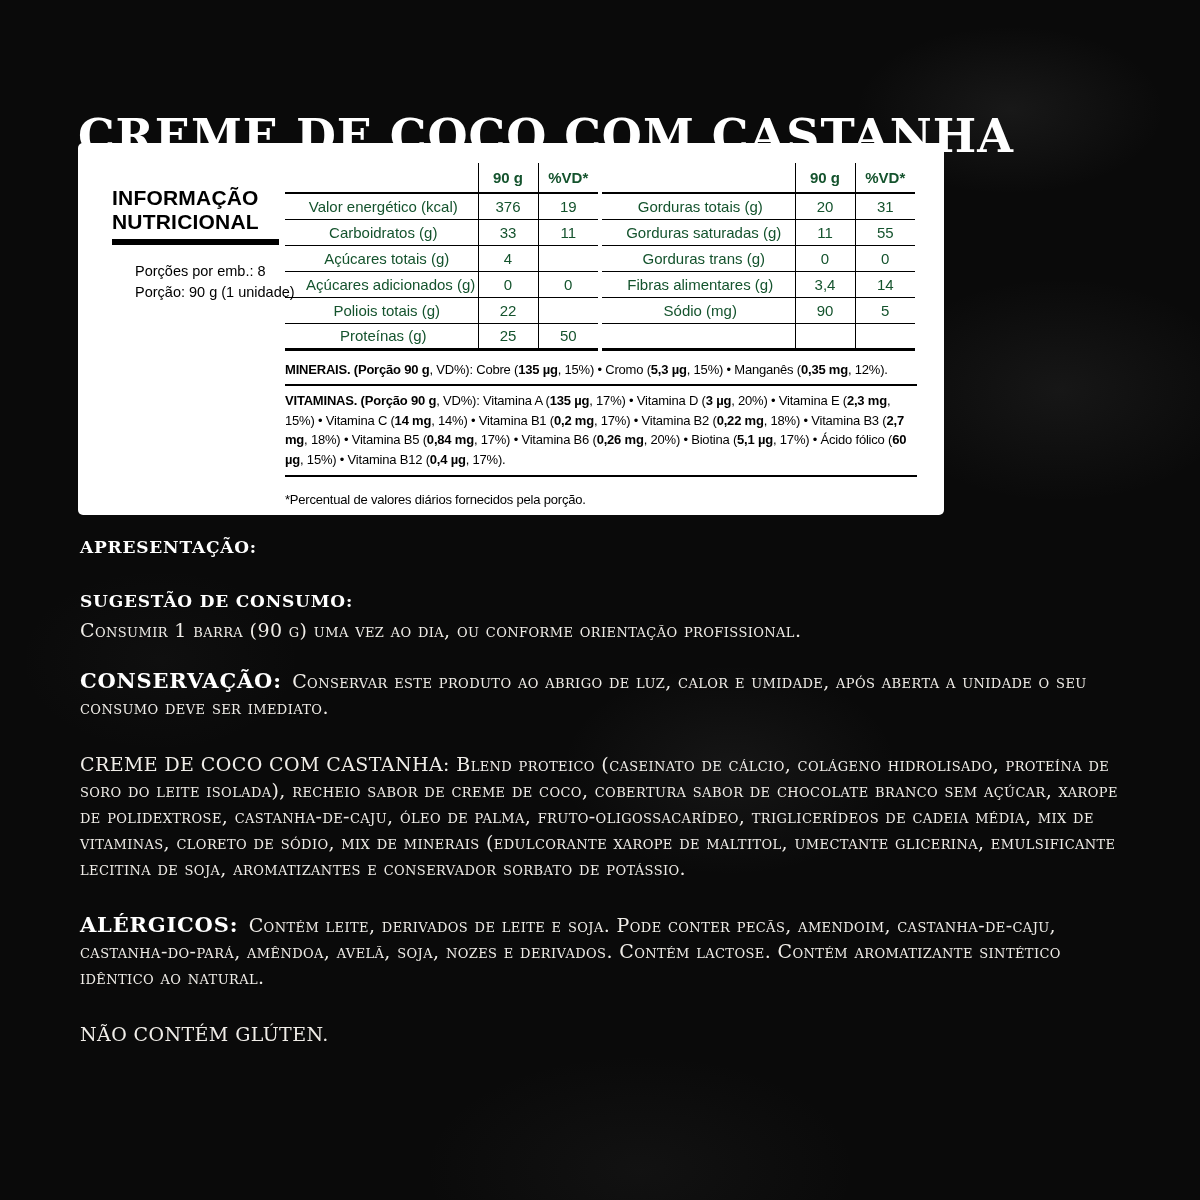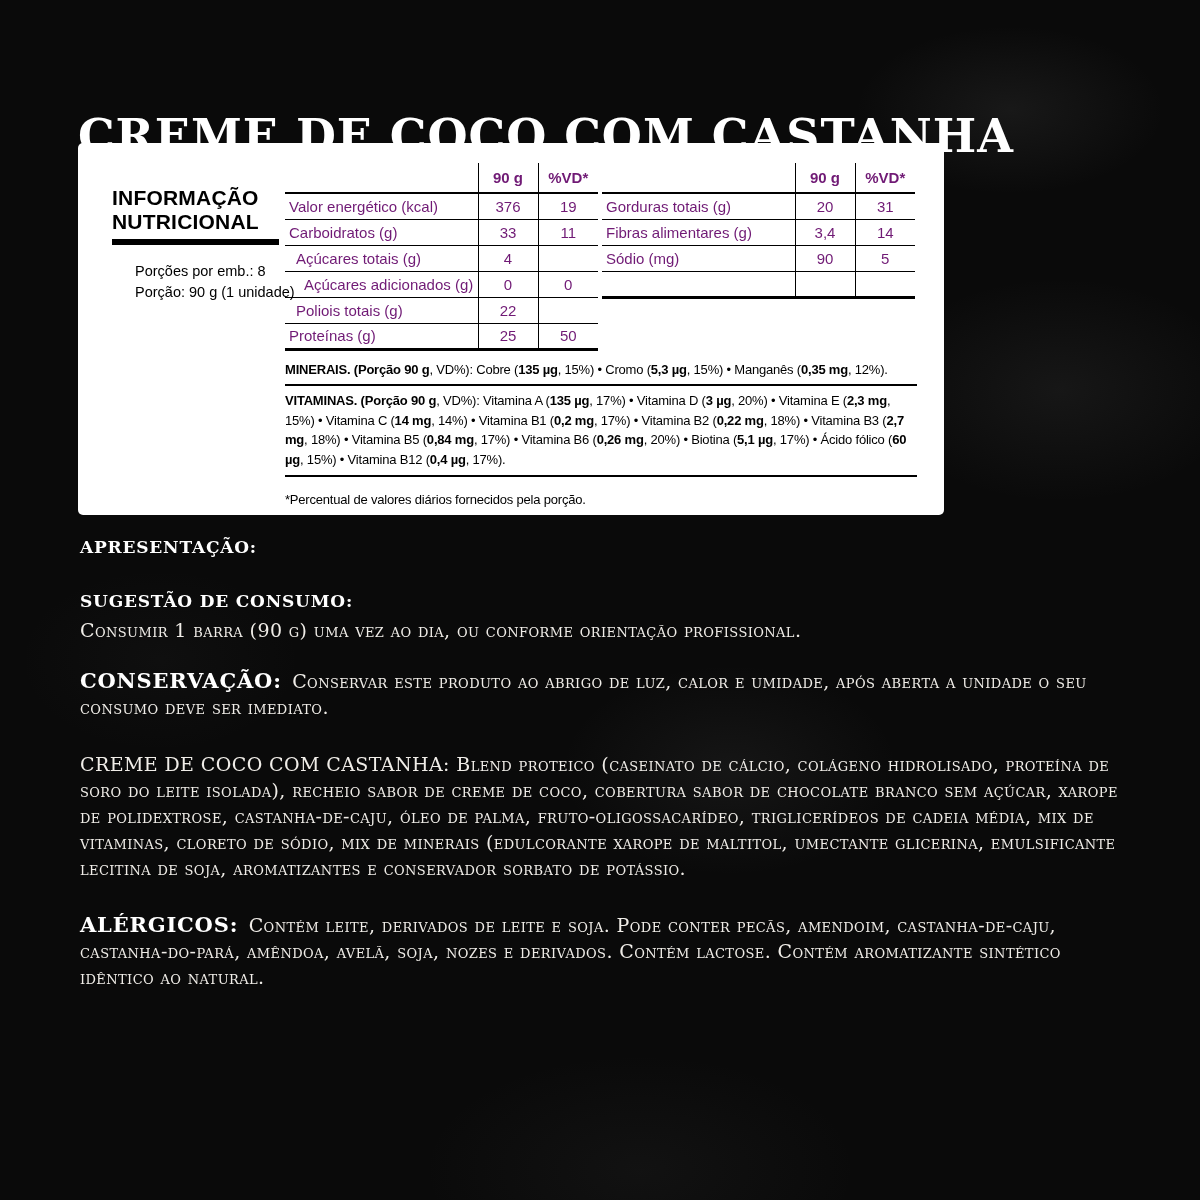--- a/index.html
+++ b/index.html
@@ -43,32 +43,32 @@
     font-weight: bold; font-size: 21px; line-height: 24px;
     letter-spacing: 0.2px; color: #000; margin-top: 16px;
   }
   .info-rule { width: 167px; height: 6px; background: #000; margin-top: 5px; }
   .serv-line { font-size: 14.5px; line-height: 21px; color: #000; margin-left: 23px; }
   .serv-block { margin-top: 16px; }
 
   table.nt {
     position: absolute; top: 20px;
     width: 313px; border-collapse: collapse; table-layout: fixed;
-    font-size: 15px; color: #701a75;
+    font-size: 15px; color: #14532d;
   }
   table.nt.left  { left: 207px; }
   table.nt.right { left: 524px; }
   .nt col.c-lbl { width: 193px; }
   .nt col.c-val { width: 60px; }
   .nt th, .nt td { padding: 0; height: 26px; font-weight: normal; }
   .nt thead th { height: 30px; font-weight: bold; border-bottom: 2px solid #000; }
   .nt th.num, .nt td.num { border-left: 1.5px solid #000; text-align: center; }
   .nt tbody td { border-bottom: 1.5px solid #000; }
   .nt tbody tr:last-child td { border-bottom: 3px solid #000; }
-  .nt td.lbl { text-align: left; padding-left: 4px; }
+  .nt td.lbl { text-align: center; padding-left: 4px; }
   .nt td.ind1 { padding-left: 11px; }
   .nt td.ind2 { padding-left: 19px; }
 
   .notes {
     position: absolute; left: 207px; top: 212px; width: 632px;
     font-size: 13px; color: #000; letter-spacing: -0.2px;
   }
   .notes p { margin: 0; }
   .minerals { padding: 6px 0 6px; border-bottom: 2px solid #000; line-height: 17px; }
   .vitamins { padding: 5px 0 6px; border-bottom: 2px solid #000; line-height: 19.5px; }
@@ -183,20 +183,30 @@
           <th class="num">%VD*</th>
         </tr>
       </thead>
       <tbody>
         <tr>
           <td class="lbl">Gorduras totais (g)</td>
           <td class="num">20</td>
           <td class="num">31</td>
         </tr>
         <tr>
+          <td class="lbl ind1">Gorduras saturadas (g)</td>
+          <td class="num">11</td>
+          <td class="num">55</td>
+        </tr>
+        <tr>
+          <td class="lbl ind1">Gorduras trans (g)</td>
+          <td class="num">0</td>
+          <td class="num">0</td>
+        </tr>
+        <tr>
           <td class="lbl">Fibras alimentares (g)</td>
           <td class="num">3,4</td>
           <td class="num">14</td>
         </tr>
         <tr>
           <td class="lbl">Sódio (mg)</td>
           <td class="num">90</td>
           <td class="num">5</td>
         </tr>
         <tr>
@@ -231,16 +241,19 @@
     </div>
 
     <div class="sec mb31">
       <p class="body">CREME DE COCO COM CASTANHA: Blend proteico (caseinato de cálcio, colágeno hidrolisado, proteína de soro do leite isolada), recheio sabor de creme de coco, cobertura sabor de chocolate branco sem açúcar, xarope de polidextrose, castanha-de-caju, óleo de palma, fruto-oligossacarídeo, triglicerídeos de cadeia média, mix de vitaminas, cloreto de sódio, mix de minerais (edulcorante xarope de maltitol, umectante glicerina, emulsificante lecitina de soja, aromatizantes e conservador sorbato de potássio.</p>
     </div>
 
     <div class="sec mb31">
       <p class="body"><b class="inline-h">ALÉRGICOS:</b> <span>Contém leite, derivados de leite e soja. Pode conter pecãs, amendoim, castanha-de-caju, castanha-do-pará, amêndoa, avelã, soja, nozes e derivados. Contém lactose. Contém aromatizante sintético idêntico ao natural.</span></p>
     </div>
 
+    <div class="sec">
+      <p class="body">NÃO CONTÉM GLÚTEN.</p>
+    </div>
 
   </div>
 
 </div>
 
 </body></html>

